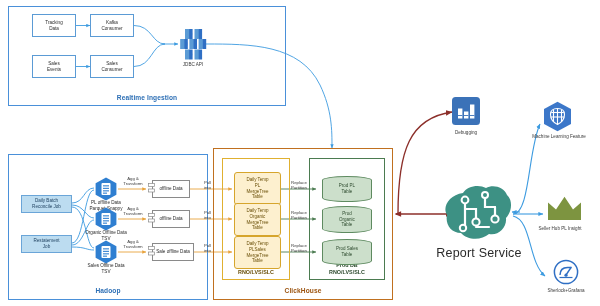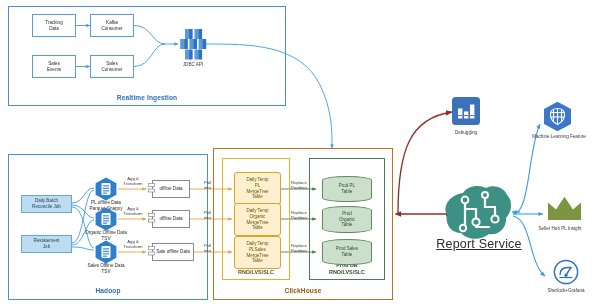--- a/index.html
+++ b/index.html
@@ -404,21 +404,21 @@
       <path d="M33,44 L46,44"></path>
     </g>
     <g fill="#3d9184" stroke="#ffffff" stroke-width="2">
       <circle cx="22" cy="17" r="3.4"></circle>
       <circle cx="33" cy="39" r="3.6"></circle>
       <circle cx="52" cy="36" r="3.6"></circle>
       <circle cx="42" cy="12" r="3"></circle>
       <circle cx="20" cy="45" r="3.2"></circle>
     </g>
   </svg>
-  <div id="report-title" style="left:427px;top:237px;width:104px;text-decoration:underline;">Report Service</div>
+  <div id="report-title" style="left:427px;top:246px;width:104px;">Report Service</div>
 
   <svg class="icon" style="left:542px;top:101px;" width="31" height="31" viewBox="0 0 31 31">
     <polygon points="15.5,0.7 29,8.1 29,22.9 15.5,30.3 2,22.9 2,8.1" fill="#3c77c9"></polygon>
     <g stroke="#ffffff" stroke-width="1.1" fill="none">
       <path d="M15.5,7.5 C11,7.5 8.5,10 8.5,13.5 C8.5,17.5 11.5,21.5 15.5,23.5
                C19.5,21.5 22.5,17.5 22.5,13.5 C22.5,10 20,7.5 15.5,7.5 Z"></path>
       <path d="M15.5,7.5 L15.5,23.5"></path>
       <path d="M9.2,11.5 L21.8,11.5"></path>
       <path d="M8.8,16 L22.2,16"></path>
       <path d="M11.5,8.6 L11.5,21"></path>

